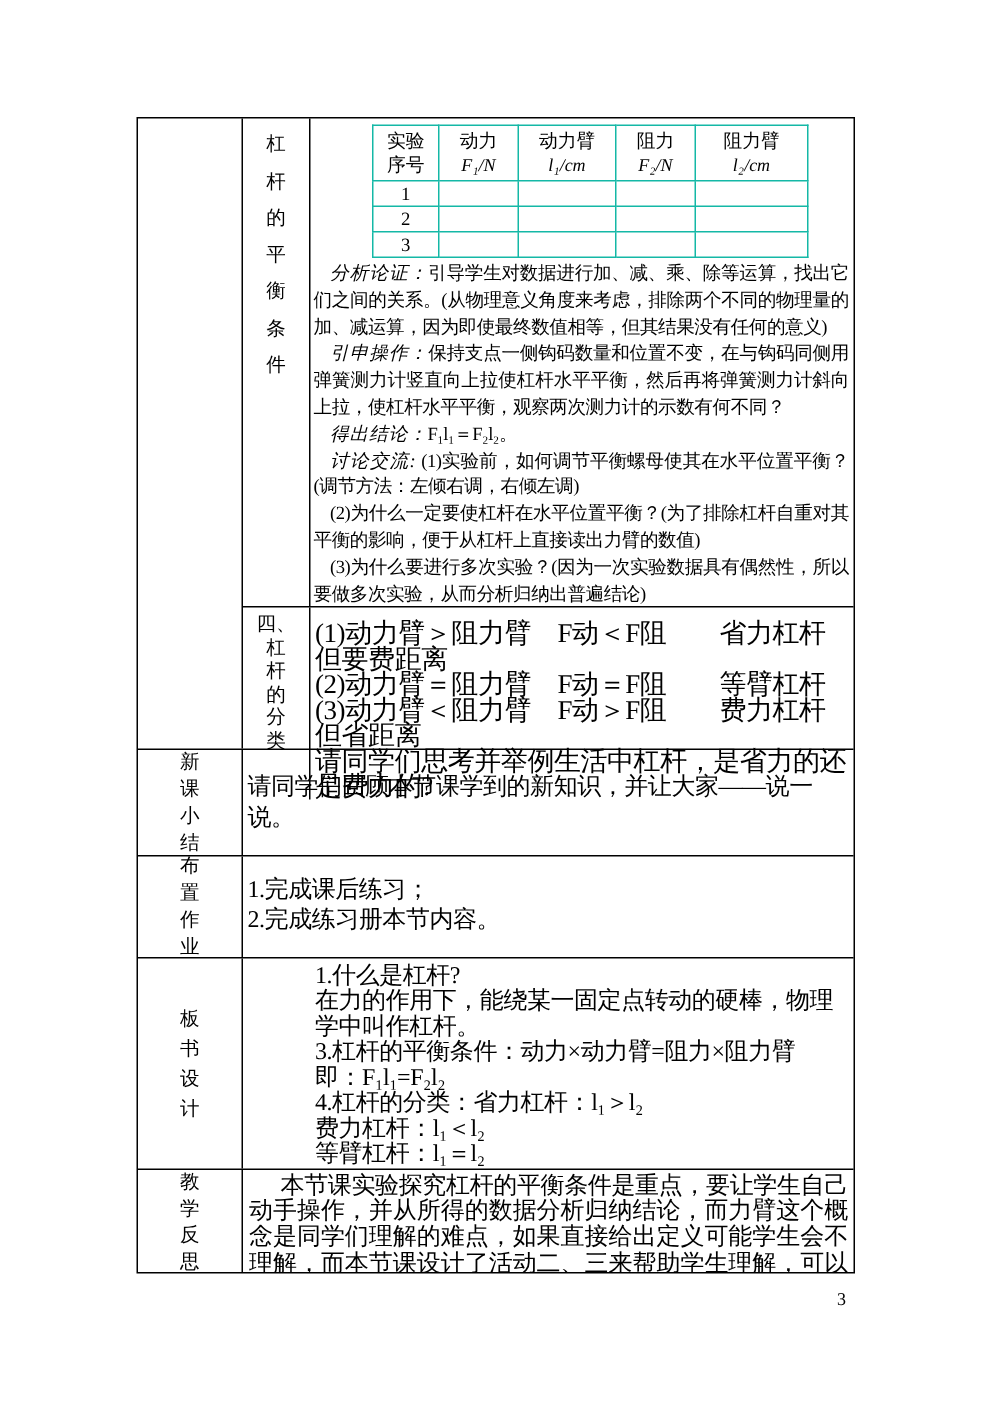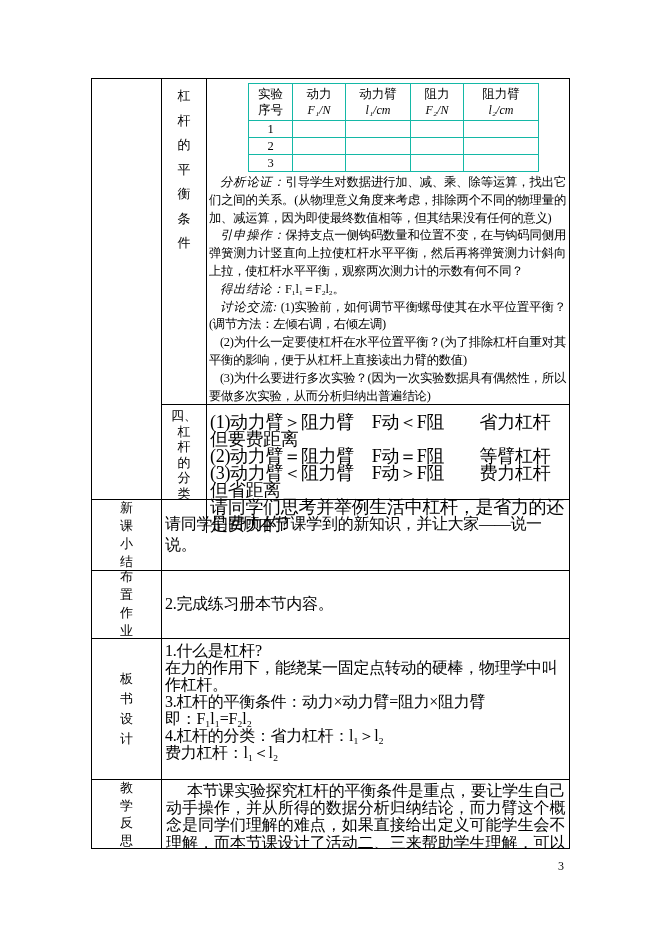--- a/index.html
+++ b/index.html
@@ -38,21 +38,21 @@
     display:flex;align-items:center;justify-content:center;text-align:center;
     font-size:13px;line-height:18px;
   }
   .band-content{flex:1;min-width:0;font-size:16px;letter-spacing:-0.3px;overflow:hidden;}
   .sec-summary{height:71px;}
   .sec-summary .band-content{display:flex;align-items:center;padding-left:3px;}
   .sec-homework{height:68px;}
   .sec-homework .band-content{display:flex;flex-direction:column;justify-content:center;line-height:20px;padding-left:3px;}
   .sec-board{height:142px;}
   .sec-board .band-label{line-height:20px;}
-  .sec-board .band-content{padding:3px 0 0 3px;line-height:17px;}
+  .sec-board .band-content{padding:3px 0 0 3px;line-height:17px;margin-left:45px;}
   .sec-board .line{margin:0;}
   .ind-a{margin-left:77px;}
   .ind-b{margin-left:80px;}
   .sec-reflection{height:69px;}
   .sec-reflection .band-label{line-height:17.5px;}
   .sec-reflection .band-content{padding:2px 4px 0 4px;text-indent:21px;text-align:justify;line-height:17.2px;letter-spacing:-0.5px;}
   .page-number{position:absolute;left:558px;top:859px;font-size:12px;}
 </style>
 </head>
 <body>
@@ -144,33 +144,35 @@
     <div class="band sec-summary">
       <div class="band-label">新<br>课<br>小<br>结</div>
       <div class="band-content">
         <span>请同学们回顾本节课学到的新知识，并让大家——说一说。</span>
       </div>
     </div>
 
     <div class="band sec-homework">
       <div class="band-label">布<br>置<br>作<br>业</div>
       <div class="band-content">
+        <div>1.完成课后练习；</div>
         <div>2.完成练习册本节内容。</div>
       </div>
     </div>
 
     <div class="band sec-board">
       <div class="band-label">板<br>书<br>设<br>计</div>
       <div class="band-content">
         <div class="line">1.什么是杠杆?</div>
         <div class="line">在力的作用下，能绕某一固定点转动的硬棒，物理学中叫作杠杆。</div>
         <div class="line">3.杠杆的平衡条件：动力×动力臂=阻力×阻力臂</div>
         <div class="line ind-a">即：F₁l₁=F₂l₂</div>
         <div class="line">4.杠杆的分类：省力杠杆：l₁＞l₂</div>
         <div class="line ind-b">费力杠杆：l₁＜l₂</div>
+        <div class="line ind-b">等臂杠杆：l₁＝l₂</div>
       </div>
     </div>
 
     <div class="band sec-reflection">
       <div class="band-label">教<br>学<br>反<br>思</div>
       <div class="band-content">
         <span>本节课实验探究杠杆的平衡条件是重点，要让学生自己动手操作，并从所得的数据分析归纳结论，而力臂这个概念是同学们理解的难点，如果直接给出定义可能学生会不理解，而本节课设计了活动二、三来帮助学生理解，可以让学生从操作中掌握力臂的概念，并知道其画法，进而对探究实验有辅助。</span>
       </div>
     </div>
 

